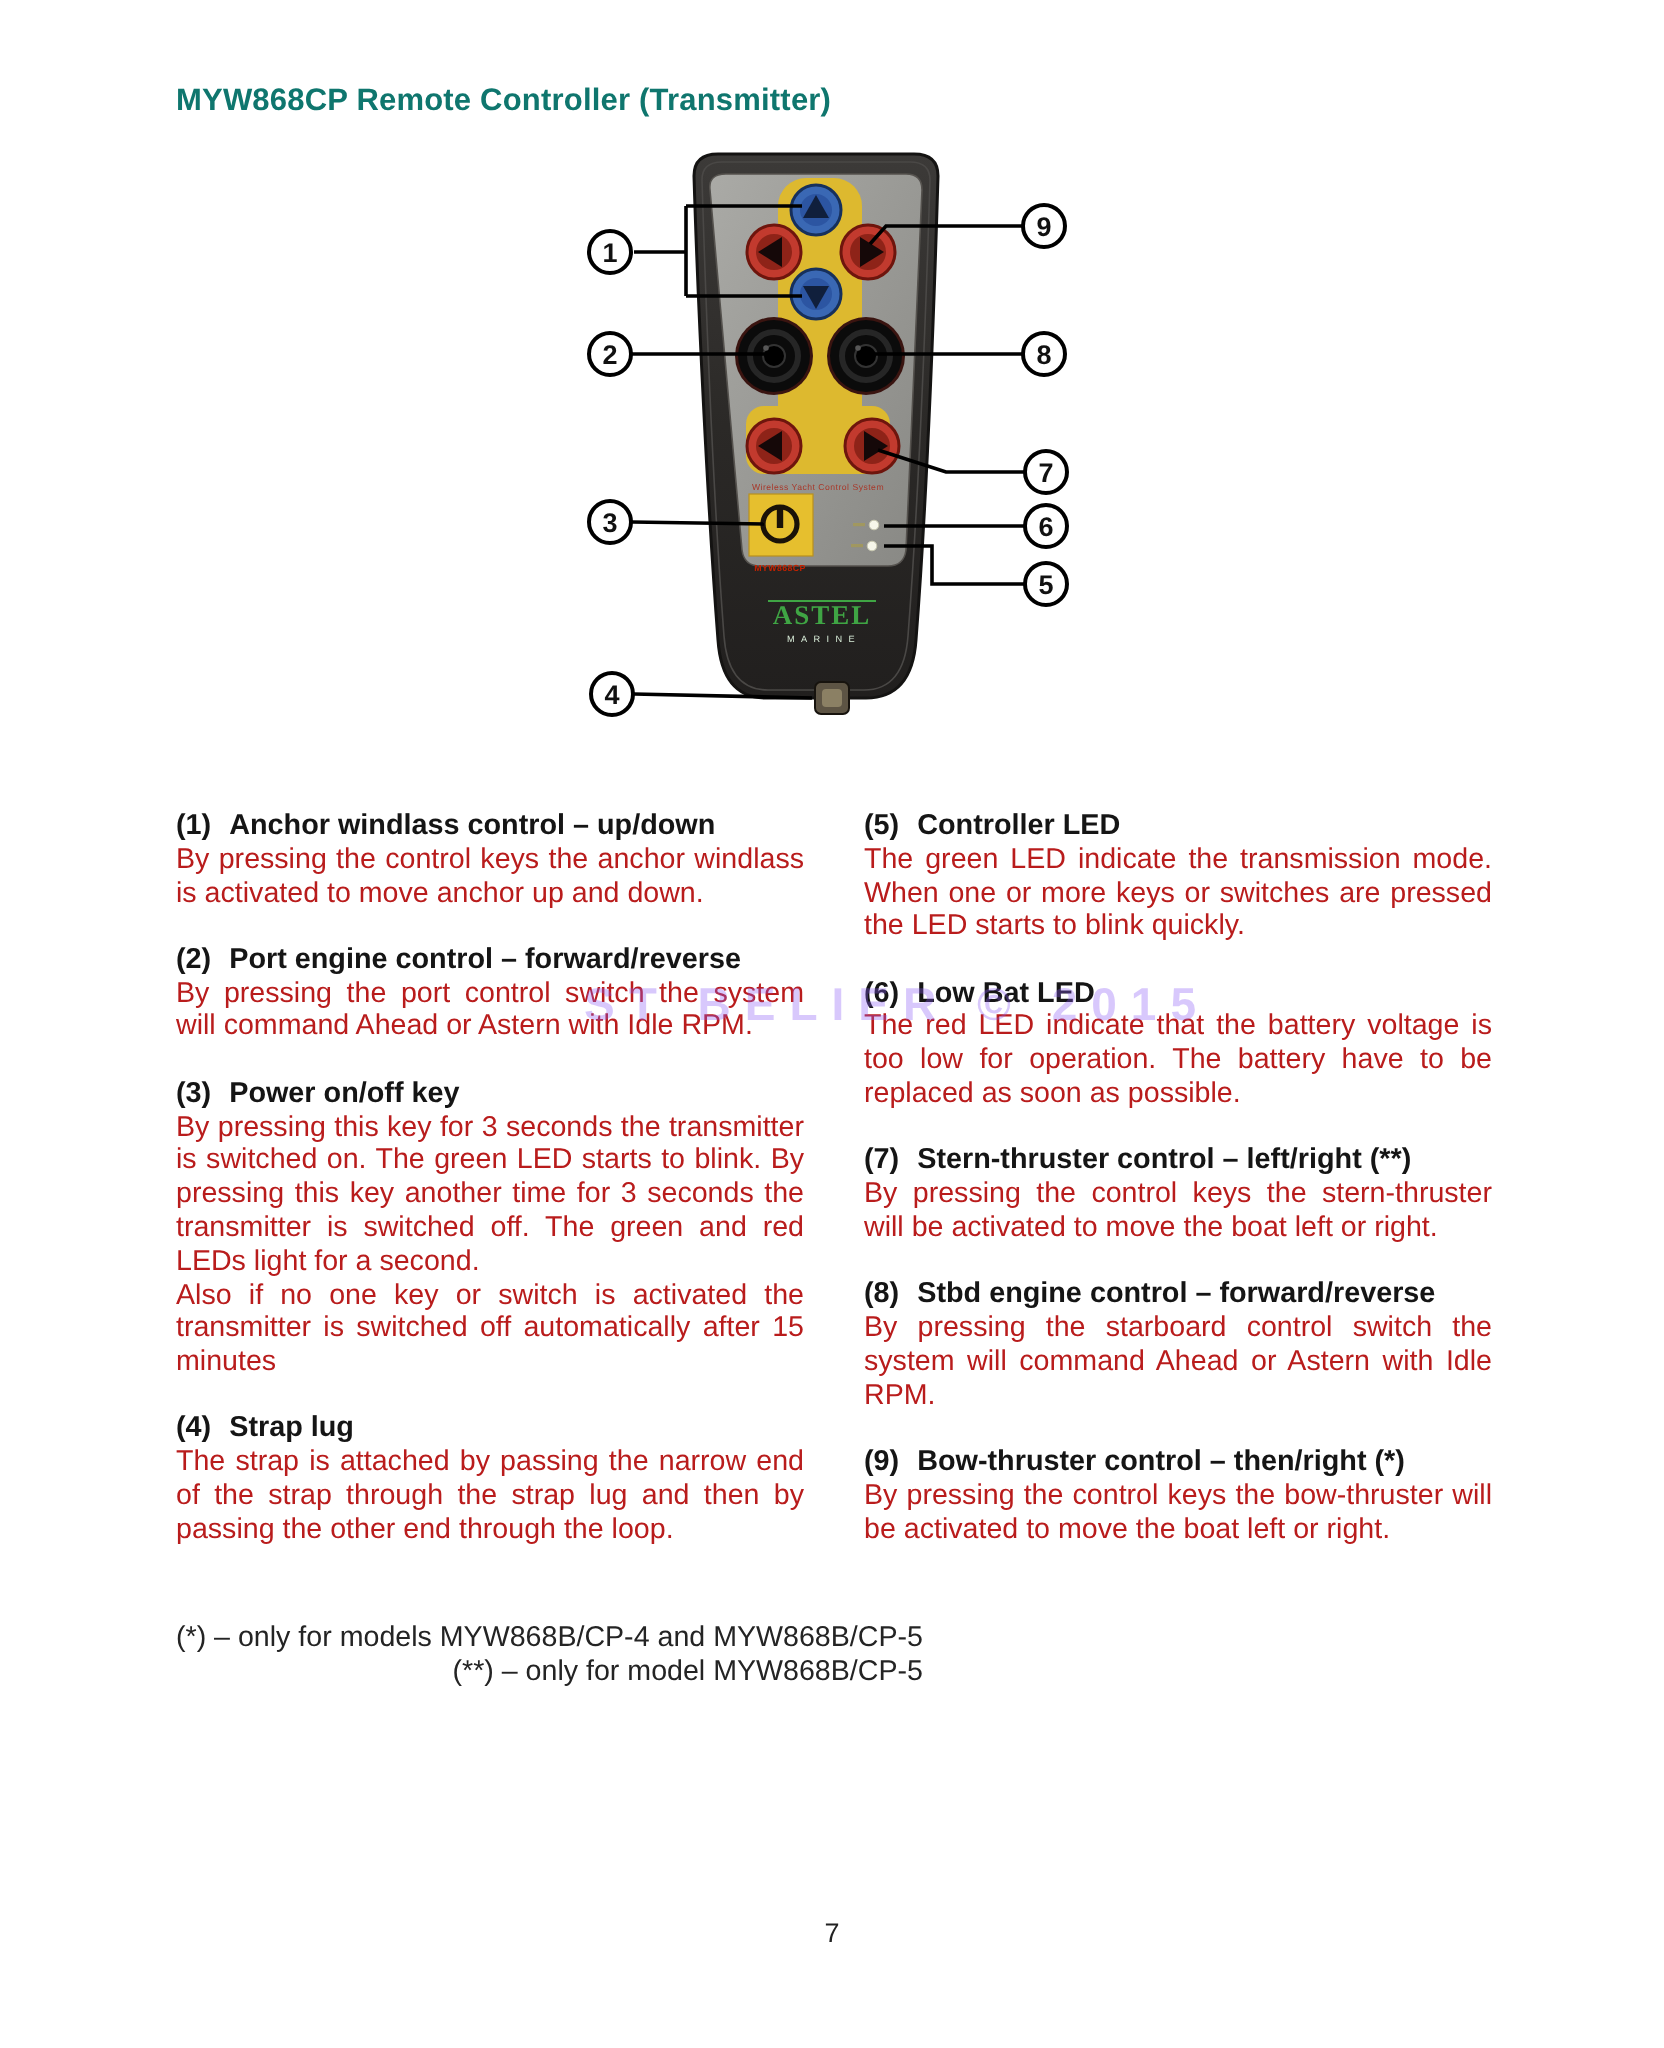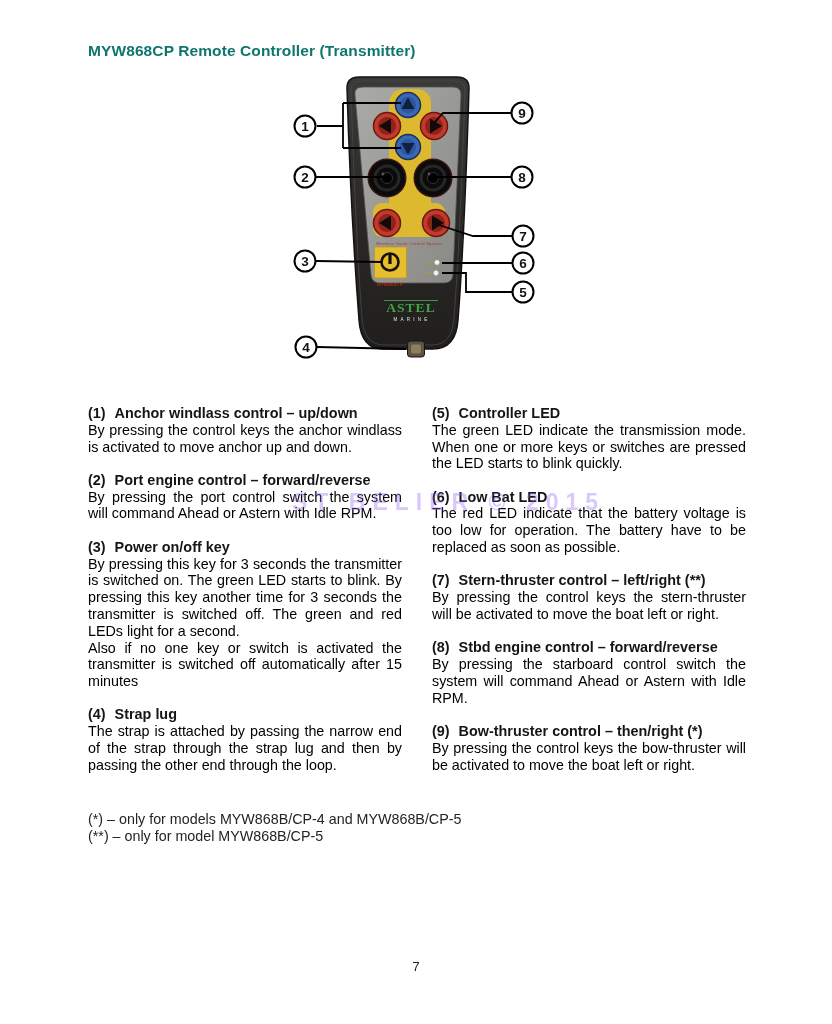--- a/index.html
+++ b/index.html
@@ -14,22 +14,22 @@
   }
   .diagram-wrap{position:absolute;left:285px;top:75px;width:260px;height:292px;}
   .columns{
     position:absolute;left:88px;top:405px;width:658px;display:flex;gap:30px;
   }
   .col{width:314px;}
   section{margin:0 0 16.5px 0;}
   .sec-h{display:flex;gap:9px;font-size:14.4px;font-weight:bold;color:#151515;
     line-height:16.8px;white-space:nowrap;}
   .sec-body{margin:0;font-size:14.3px;line-height:16.8px;text-align:justify;
-    text-justify:inter-word;color:#000000;}
-  .footnotes{position:absolute;left:88px;top:811px;font-size:14.3px;line-height:17px;color:#242424;}
+    text-justify:inter-word;color:#b91c1c;}
+  .footnotes{position:absolute;left:88px;top:811px;font-size:14.3px;line-height:17px;color:#242424;text-align:right;}
   .page-number{position:absolute;left:0;right:0;top:959px;text-align:center;
     font-size:13.5px;color:#222;}
   .watermark{
     position:absolute;left:292px;top:489px;font-size:23px;font-weight:bold;
     letter-spacing:7px;color:#8b5cf6;opacity:.33;pointer-events:none;z-index:5;
     font-family:"Liberation Sans",sans-serif;
   }
   svg text{font-family:"Liberation Sans","DejaVu Sans",sans-serif;}
   .callout-num{font-size:13.5px;font-weight:bold;fill:#111;}
   .logo-astel{font-family:"Liberation Serif","DejaVu Serif",serif;font-weight:bold;

